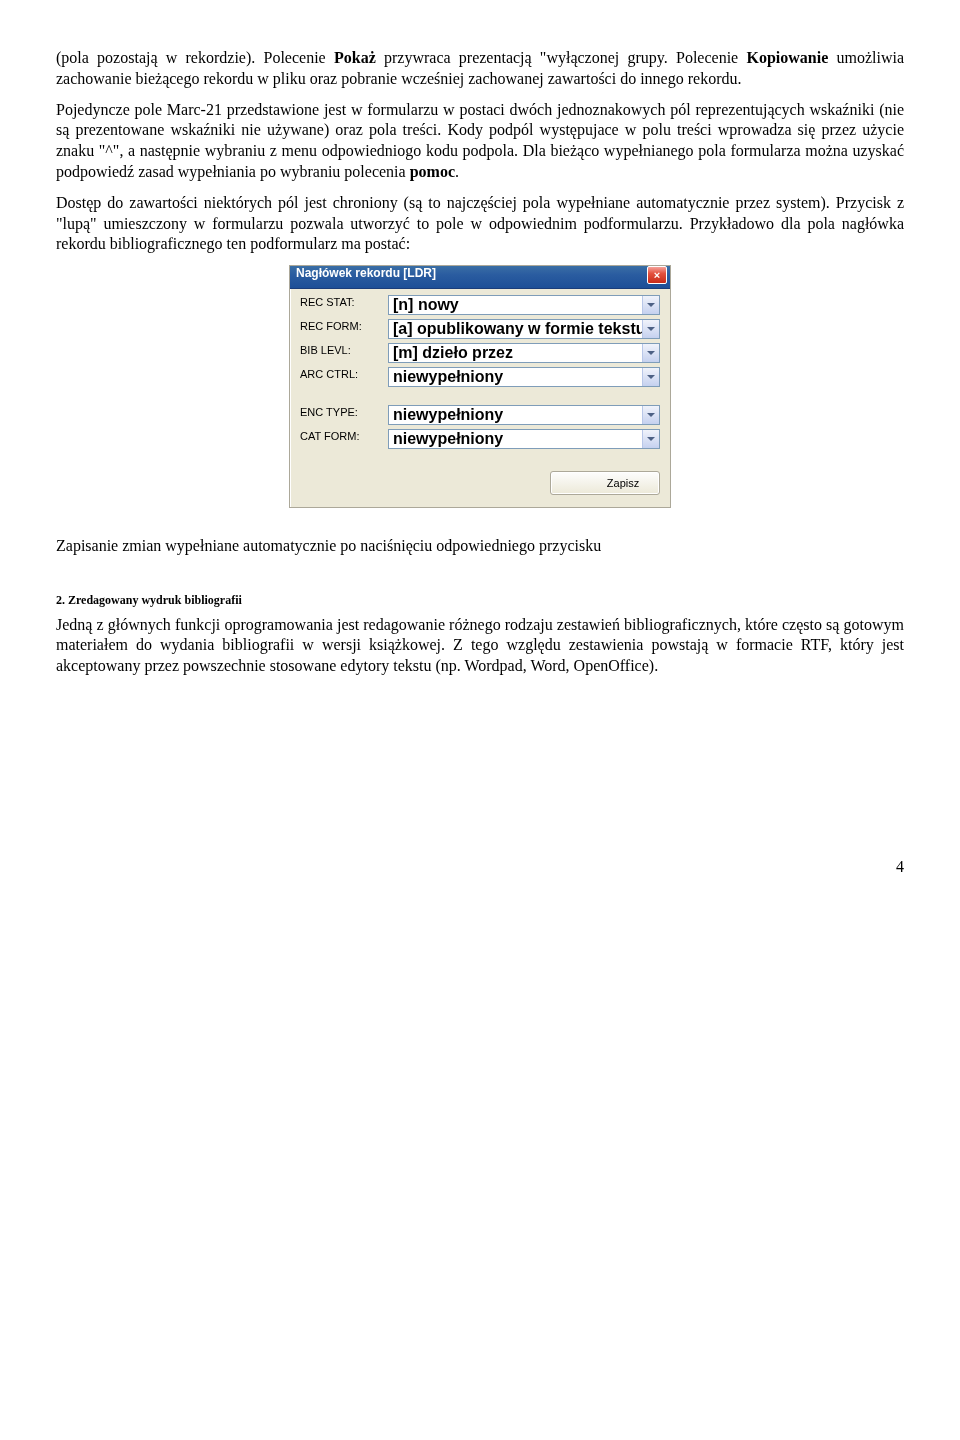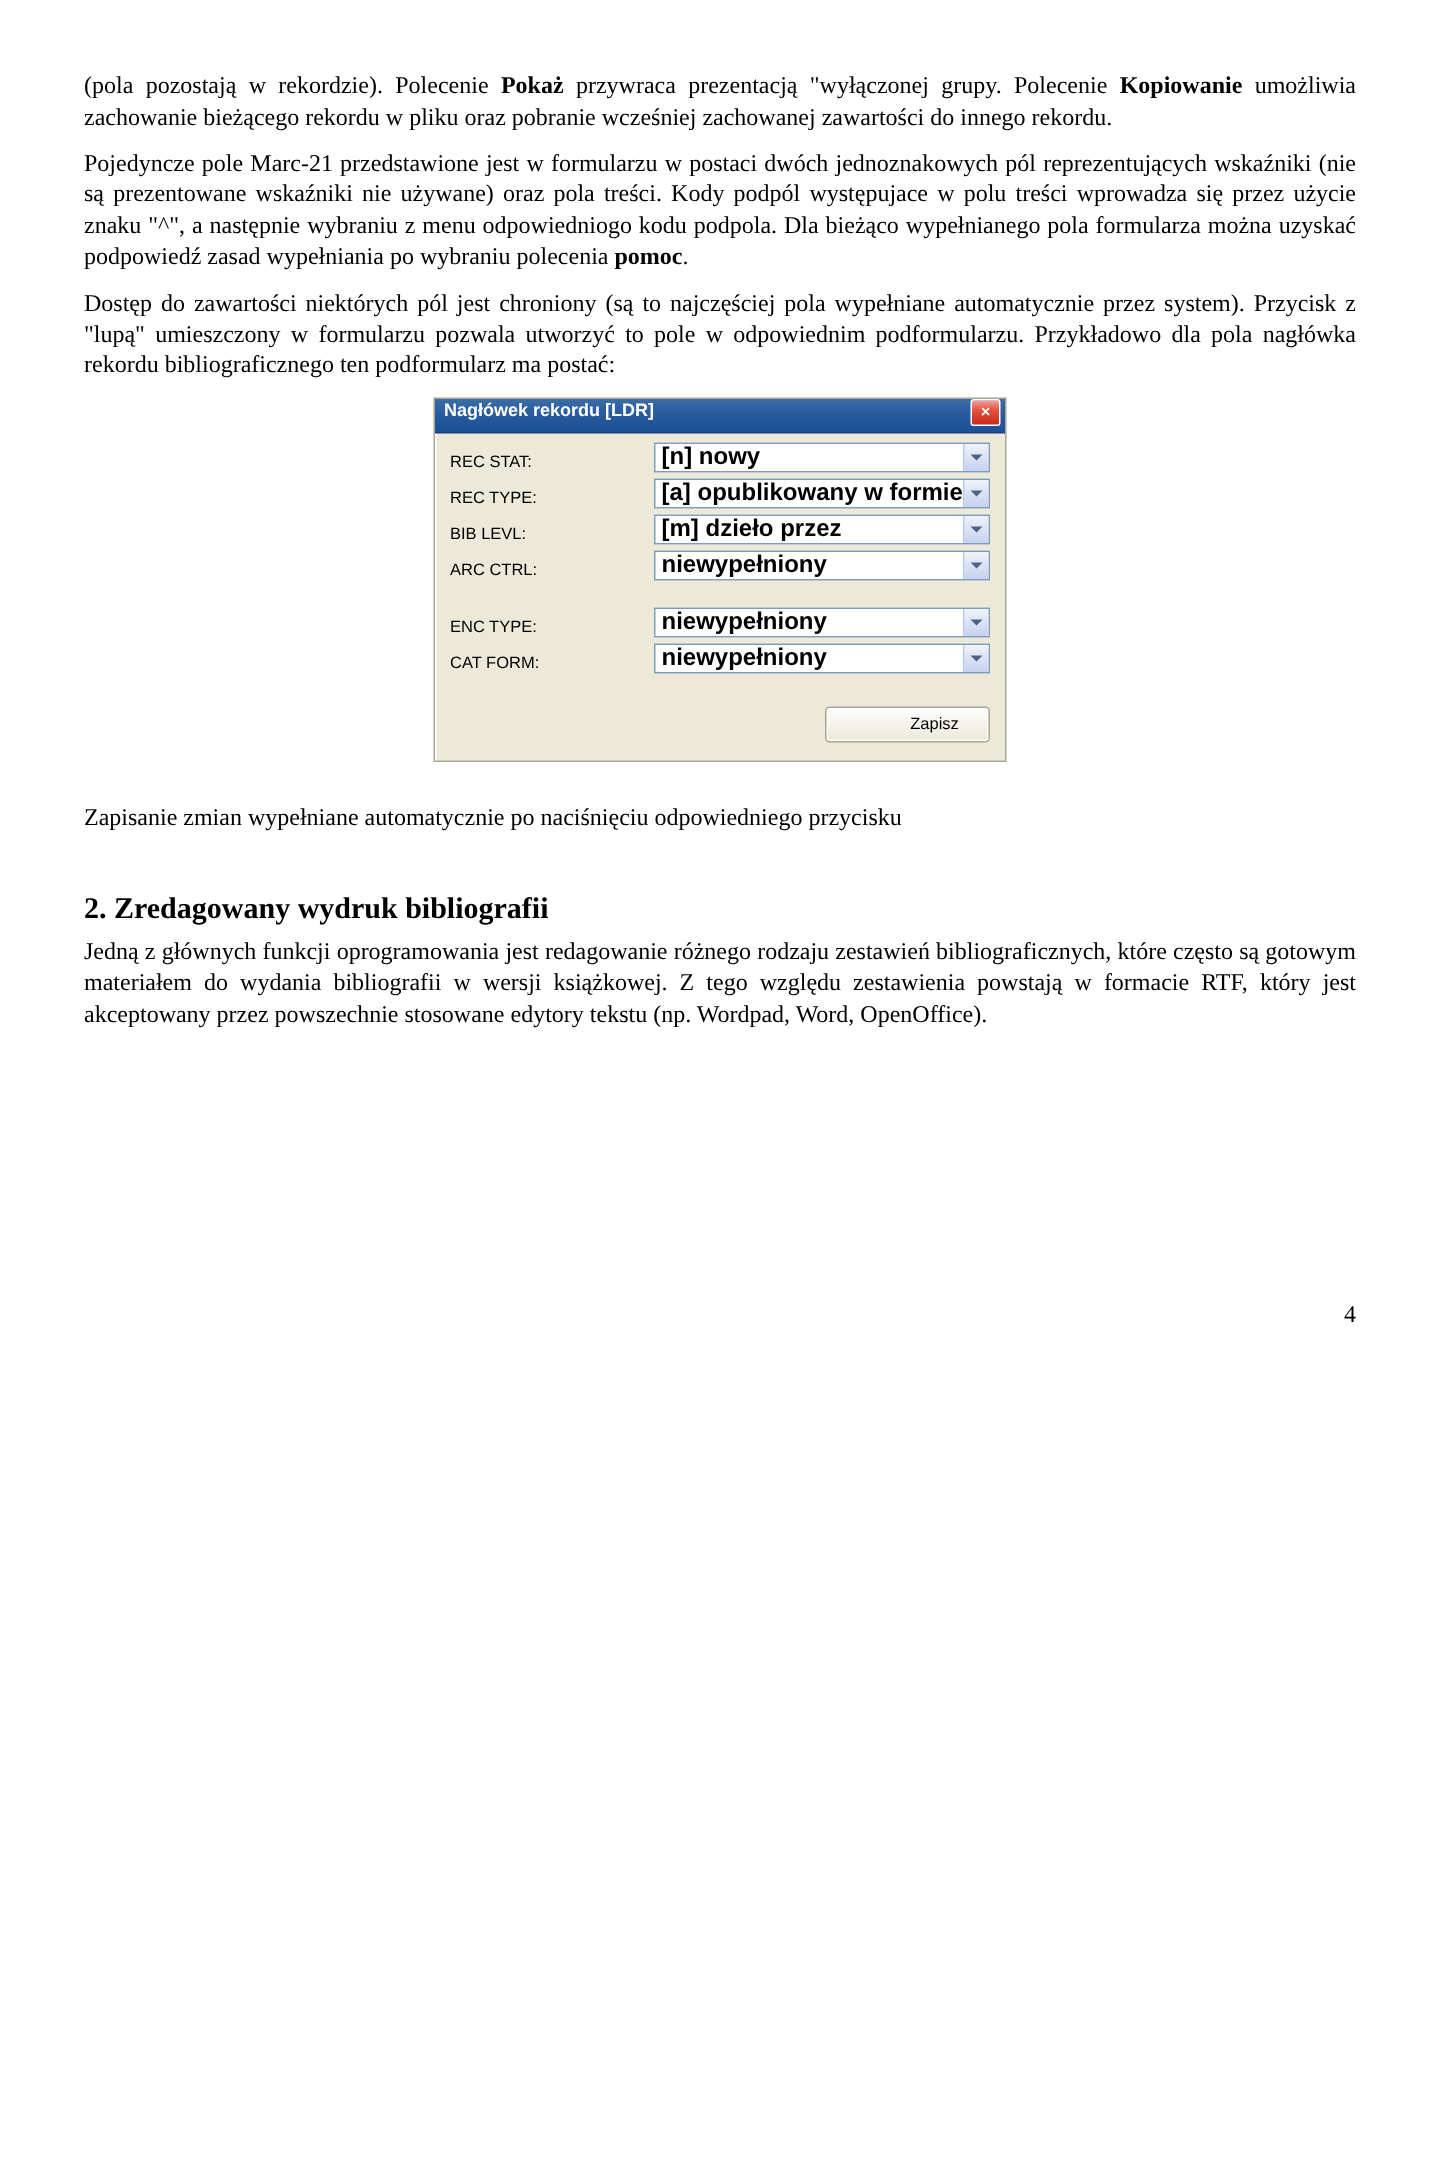--- a/index.html
+++ b/index.html
@@ -11,21 +11,21 @@
     padding: 48px 56px 40px 56px;
     width: 960px;
     box-sizing: border-box;
     line-height: 1.3;
   }
   p { margin: 0 0 10px 0; text-align: justify; }
   .b { font-weight: bold; }
   h2 {
     font-family: "Times New Roman", Times, serif;
     font-weight: bold;
-    font-size: 20px;
+    font-size: 12px;
     margin: 36px 0 6px 0;
   }
   .dialog-wrap {
     display: flex;
     justify-content: center;
     margin: 8px 0 28px 0;
   }
   .dialog {
     width: 380px;
     background: #ece9d8;
@@ -58,23 +58,22 @@
   .close-x {
     font-family: Arial, sans-serif;
     color: #fff;
     font-weight: bold;
     font-size: 11px;
     line-height: 1;
   }
   .form-body { padding: 6px 10px 12px 10px; }
   .row {
     display: flex;
-    align-items: flex-end;
+    align-items: flex-start;
     margin-bottom: 4px;
-    gap: 48px;
   }
   .lbl {
     width: 88px;
     font-size: 11px;
     color: #000;
     flex-shrink: 0;
   }
   .combo {
     flex: 1;
     height: 20px;
@@ -166,21 +165,21 @@
         <div class="lbl">REC STAT:</div>
         <div class="combo">
           <div class="combo-text">[n] nowy</div>
           <div class="combo-btn">
               <div class="arrow-dn"></div>
             </div>
         </div>
       </div>
 
       <div class="row">
-        <div class="lbl">REC TYPE:</div>
+        <div class="lbl">REC FORM:</div>
         <div class="combo">
           <div class="combo-text">[a] opublikowany w formie tekstu</div>
           <div class="combo-btn">
               <div class="arrow-dn"></div>
             </div>
         </div>
       </div>
 
       <div class="row">
         <div class="lbl">BIB LEVL:</div>

